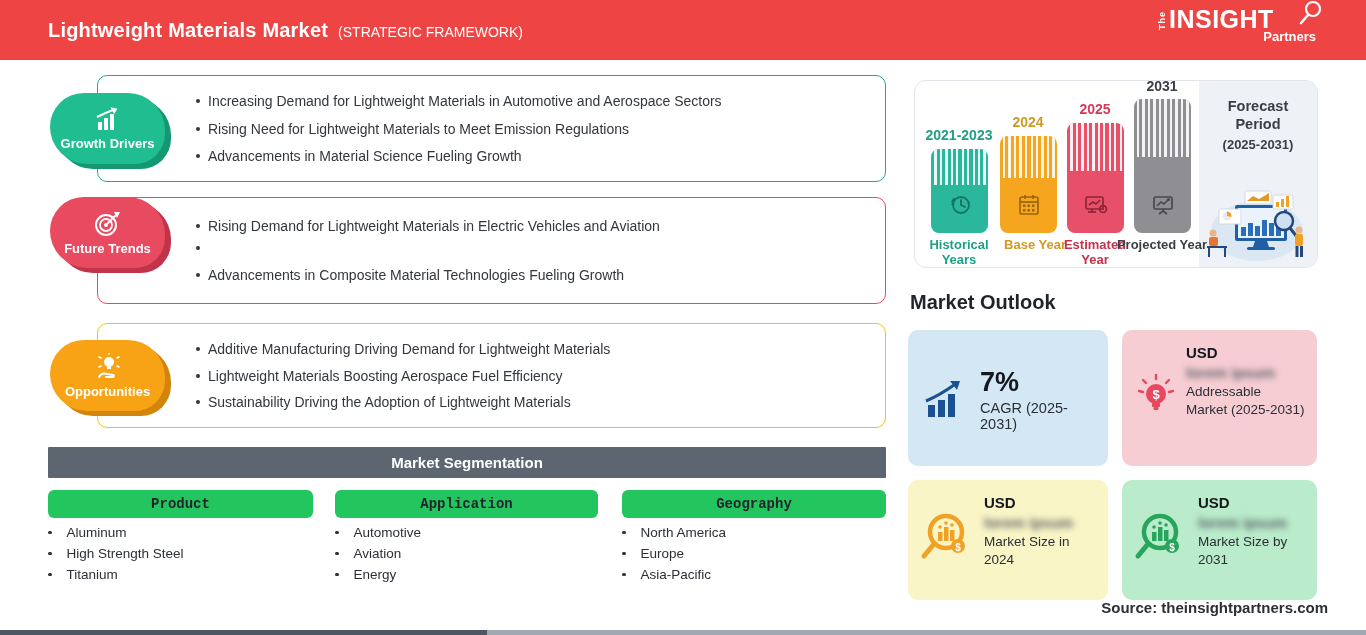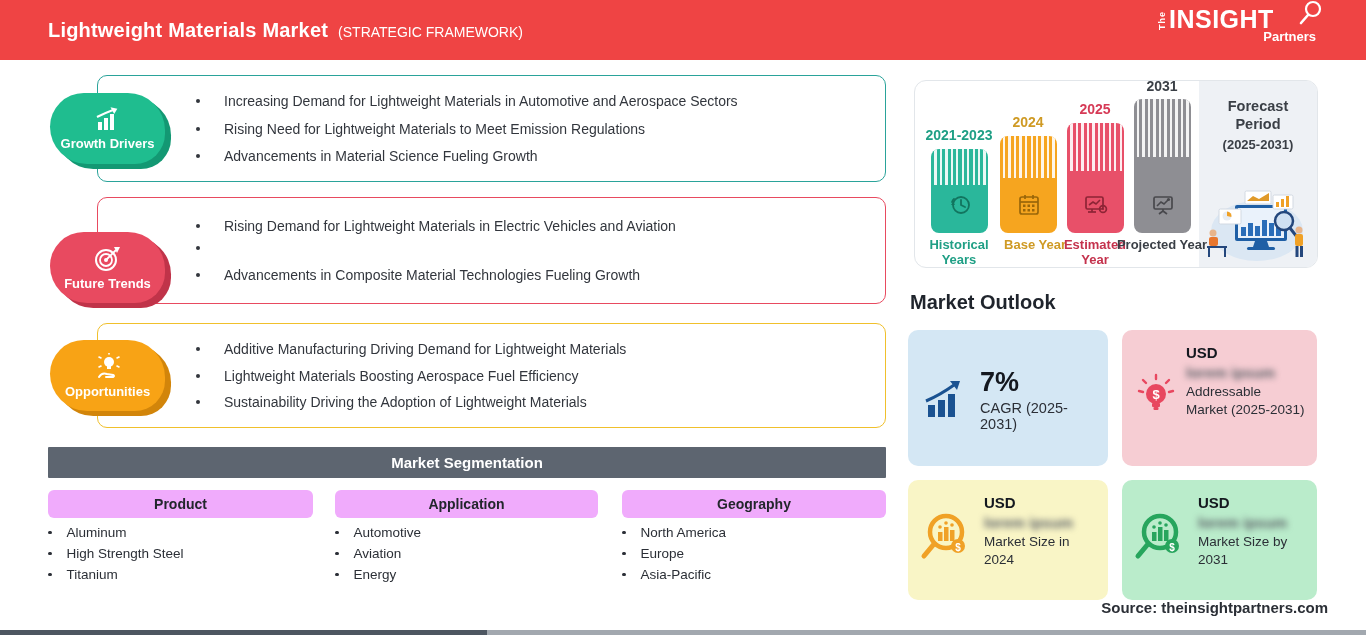--- a/index.html
+++ b/index.html
@@ -16,35 +16,35 @@
   .logo-the { writing-mode:vertical-rl; transform:rotate(180deg); font-size:9px; font-weight:bold; letter-spacing:1px; margin-right:2px; line-height:1; }
   .logo-insight { font-size:25px; font-weight:800; letter-spacing:.5px; line-height:.9; }
   .logo-mag { position:absolute; right:-16px; top:-8px; }
   .logo-partners { text-align:right; font-size:13px; font-weight:bold; margin-top:-2px; margin-right:-8px; }
 
   
   .lcard { position:absolute; left:97px; width:789px; border-radius:10px; background:#fff; display:flex; flex-direction:column; justify-content:space-evenly; padding:6px 16px 6px 98px; }
   .lcard-1 { top:75px;  height:107px; border:1.6px solid #2aa39a; }
   .lcard-2 { top:197px; height:107px; border:1.6px solid #e84a60; }
   .lcard-3 { top:323px; height:105px; border:1.6px solid #f0c02c; }
-  .bullet { font-size:14px; color:#32363d; display:flex; align-items:baseline; gap:24px; }
+  .bullet { font-size:14px; color:#32363d; display:flex; align-items:baseline; gap:8px; }
   .bullet .dot { width:4px; height:4px; border-radius:50%; background:#32363d; flex:0 0 auto; position:relative; top:-3px; }
 
   .badge { position:absolute; left:50px; width:115px; height:71px; display:flex; flex-direction:column; align-items:center; justify-content:center; gap:3px; color:#fff; z-index:3; }
   .badge .blob, .badge .blob-shadow { position:absolute; inset:0; border-radius:38px 42px 34px 42px; }
   .badge .blob-shadow { transform:translate(6px,5px); }
   .badge .icon, .badge .lbl { position:relative; z-index:2; }
   .badge .lbl { font-size:13px; font-weight:bold; }
   .badge-1 { top:93px; }  .badge-1 .blob { background:#1fbd8f; } .badge-1 .blob-shadow { background:#139873; }
-  .badge-2 { top:232px; } .badge-2 .blob { background:#e84a60; } .badge-2 .blob-shadow { background:#c03349; }
+  .badge-2 { top:197px; } .badge-2 .blob { background:#e84a60; } .badge-2 .blob-shadow { background:#c03349; }
   .badge-3 { top:340px; } .badge-3 .blob { background:#f8a315; } .badge-3 .blob-shadow { background:#d2850a; }
 
   
   .seg-bar { position:absolute; left:48px; top:447px; width:838px; height:31px; background:#5d6570; border-radius:1px; color:#fff; font-weight:bold; font-size:15px; display:flex; align-items:center; justify-content:center; }
-  .seg-pill { position:absolute; top:490px; height:28px; background:#f0abfc; border-radius:6px; display:flex; align-items:center; justify-content:center; font-weight:bold; font-size:14px; color:#22262c; }
+  .seg-pill { position:absolute; top:490px; height:28px; background:#22c55e; border-radius:6px; display:flex; align-items:center; justify-content:center; font-weight:bold; font-size:14px; color:#22262c;font-family:Liberation Mono, monospace; }
   .seg-pill-0 { left:48px;  width:265px; }
   .seg-pill-1 { left:335px; width:263px; }
   .seg-pill-2 { left:622px; width:264px; }
   .seg-list { position:absolute; top:525px; font-size:13.5px; color:#2b2f36; }
   .seg-list-0 { left:48px; }  .seg-list-1 { left:335px; }  .seg-list-2 { left:622px; }
   .seg-item { display:flex; align-items:baseline; gap:15px; height:21px; }
   .seg-item .dot { width:3.5px; height:3.5px; border-radius:50%; background:#2b2f36; position:relative; top:-3px; }
 
   
   .tl-card { position:absolute; left:914px; top:80px; width:404px; height:188px; border:1.6px solid #e2e6ea; border-radius:12px; background:#fff; overflow:hidden; }

